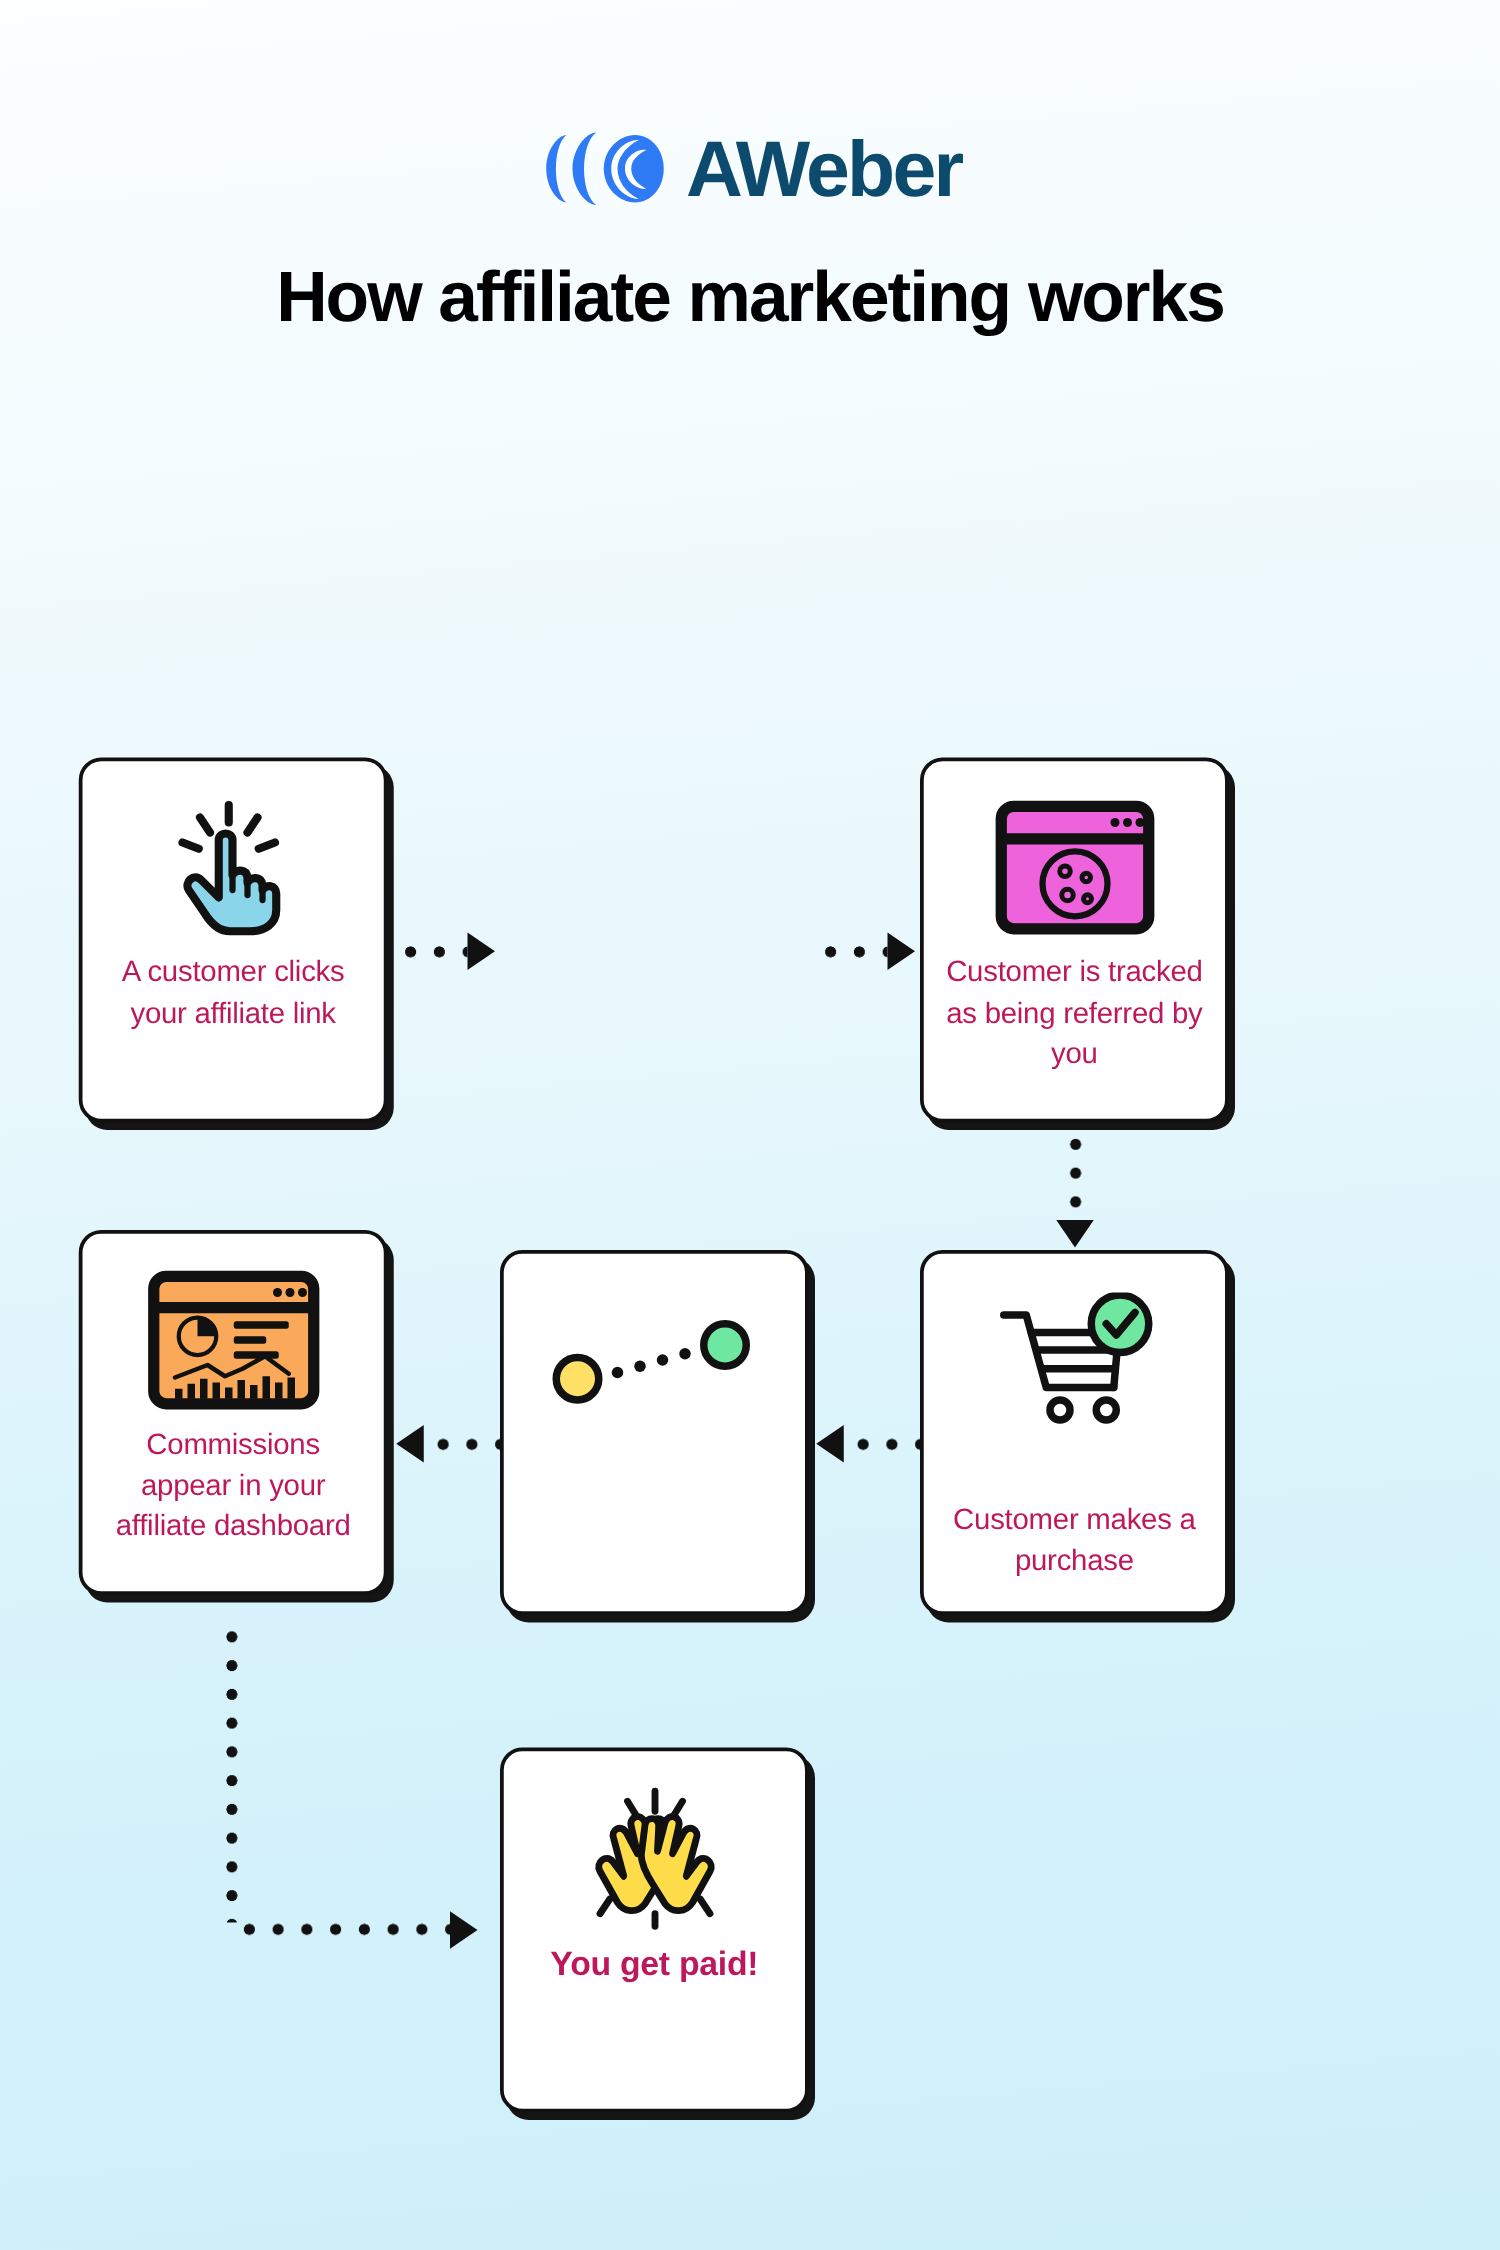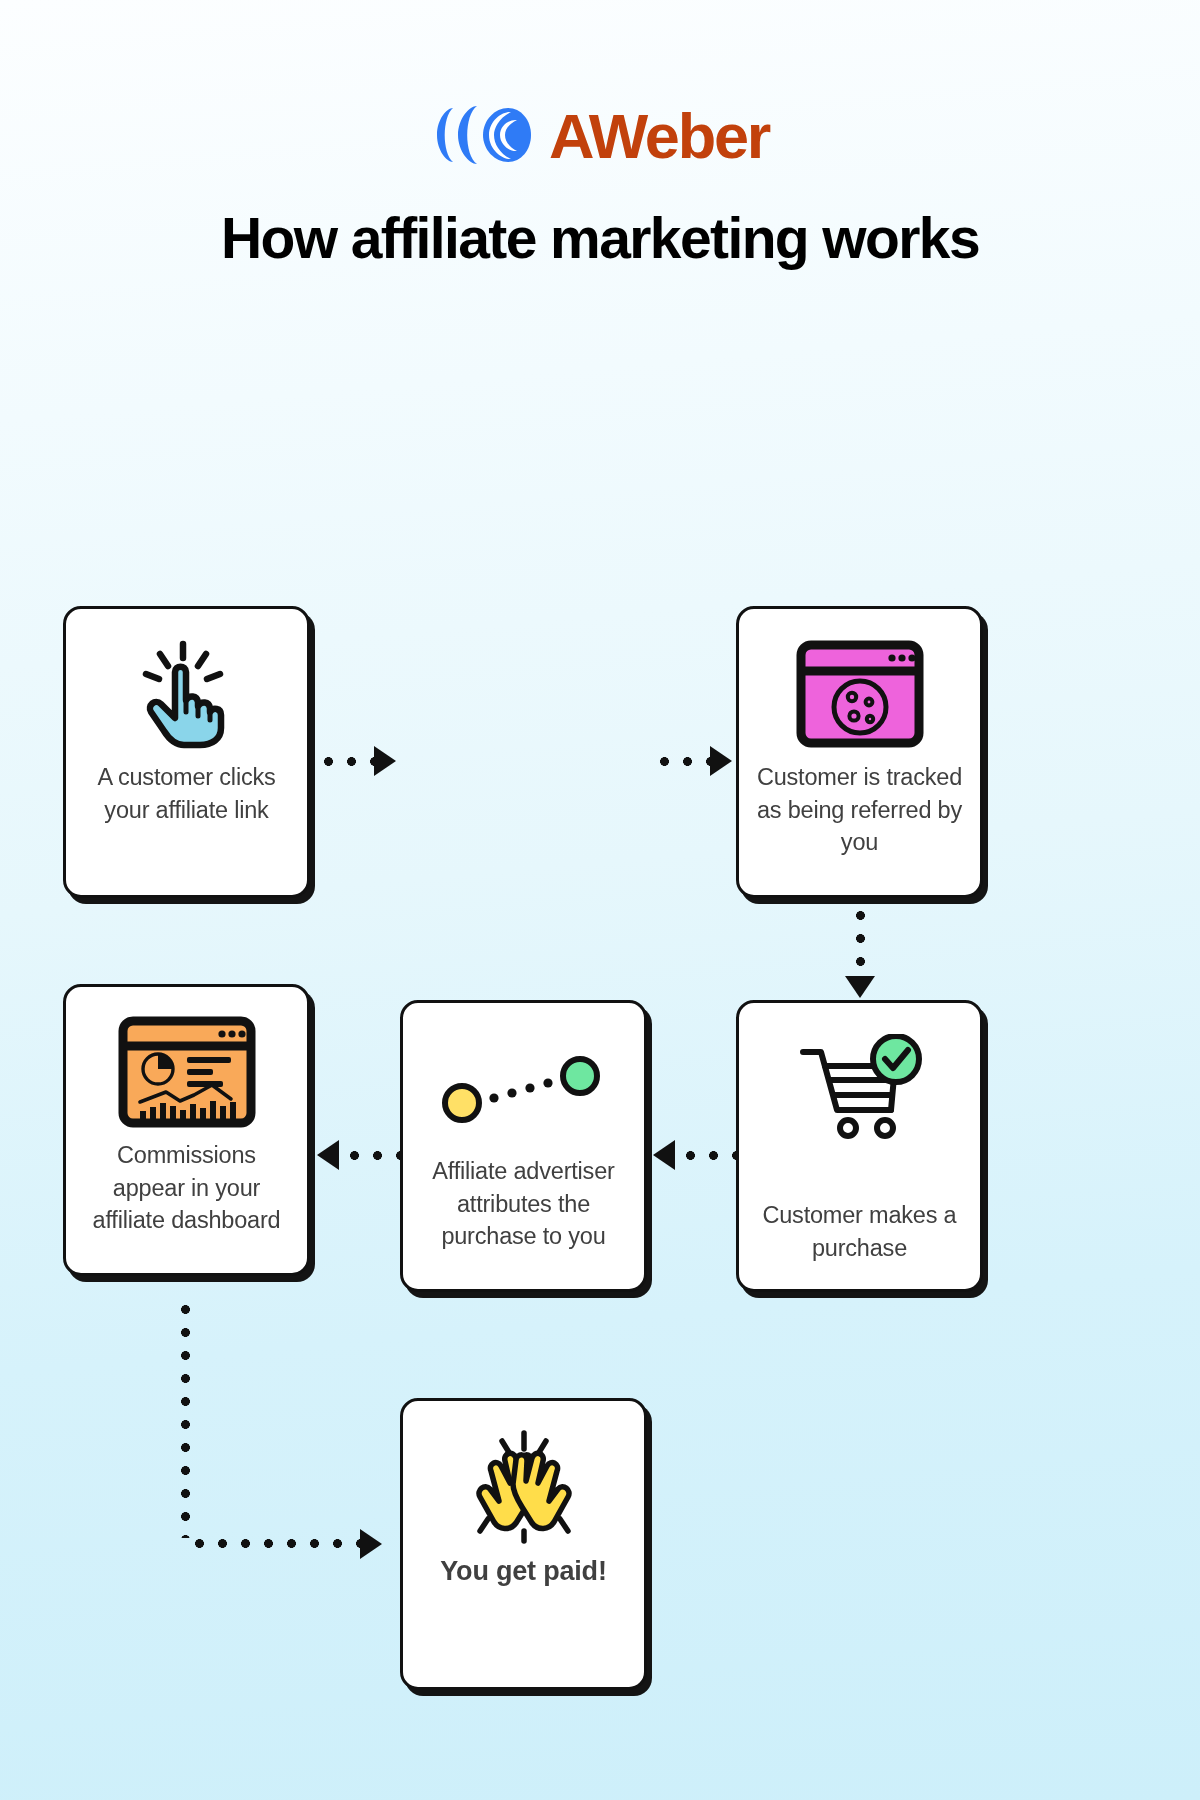--- a/index.html
+++ b/index.html
@@ -30,21 +30,21 @@
     height: 62px;
   }
 
   .logo-mark { display: block; }
 
   .logo-word {
     font-family: "Liberation Sans", sans-serif;
     font-size: 63px;
     font-weight: bold;
     letter-spacing: -2.2px;
-    color: #c2410c;
+    color: #0c4a6e;
     line-height: 1;
     position: relative;
     top: 1px;
   }
 
   .page-title {
     margin-top: 42px;
     font-size: 57px;
     font-weight: bold;
     letter-spacing: -1.6px;
@@ -77,21 +77,21 @@
     height: 118px;
     display: flex;
     align-items: center;
     justify-content: center;
     margin-bottom: 8px;
   }
 
   .card .caption {
     font-size: 23.5px;
     line-height: 1.38;
-    color: #404040;
+    color: #be185d;
     text-align: center;
     letter-spacing: -0.2px;
   }
 
   .card.emphasis .caption {
     font-weight: bold;
     font-size: 27px;
   }
 
   
@@ -238,21 +238,20 @@
         <g fill="#111">
           <circle cx="58" cy="50" r="4.6"></circle>
           <circle cx="76" cy="45" r="4.6"></circle>
           <circle cx="94" cy="40" r="4.6"></circle>
           <circle cx="112" cy="35" r="4.6"></circle>
         </g>
         <circle cx="26" cy="55" r="17" fill="#FFE066" stroke="#111" stroke-width="6"></circle>
         <circle cx="144" cy="28" r="17" fill="#6EE7A0" stroke="#111" stroke-width="6"></circle>
       </svg>
     </div>
-    <div class="caption">Affiliate advertiser attributes the purchase to you</div>
   </div>
 
   <div class="card" id="card-6">
     <div class="icon-wrap">
       <svg width="138" height="112" viewBox="0 0 138 112">
         <rect x="5" y="5" width="128" height="102" rx="10" fill="#F9A959" stroke="#111" stroke-width="9"></rect>
         <line x1="5" y1="30" x2="133" y2="30" stroke="#111" stroke-width="9"></line>
         <circle cx="104" cy="18" r="3.6" fill="#111"></circle>
         <circle cx="114" cy="18" r="3.6" fill="#111"></circle>
         <circle cx="124" cy="18" r="3.6" fill="#111"></circle>

